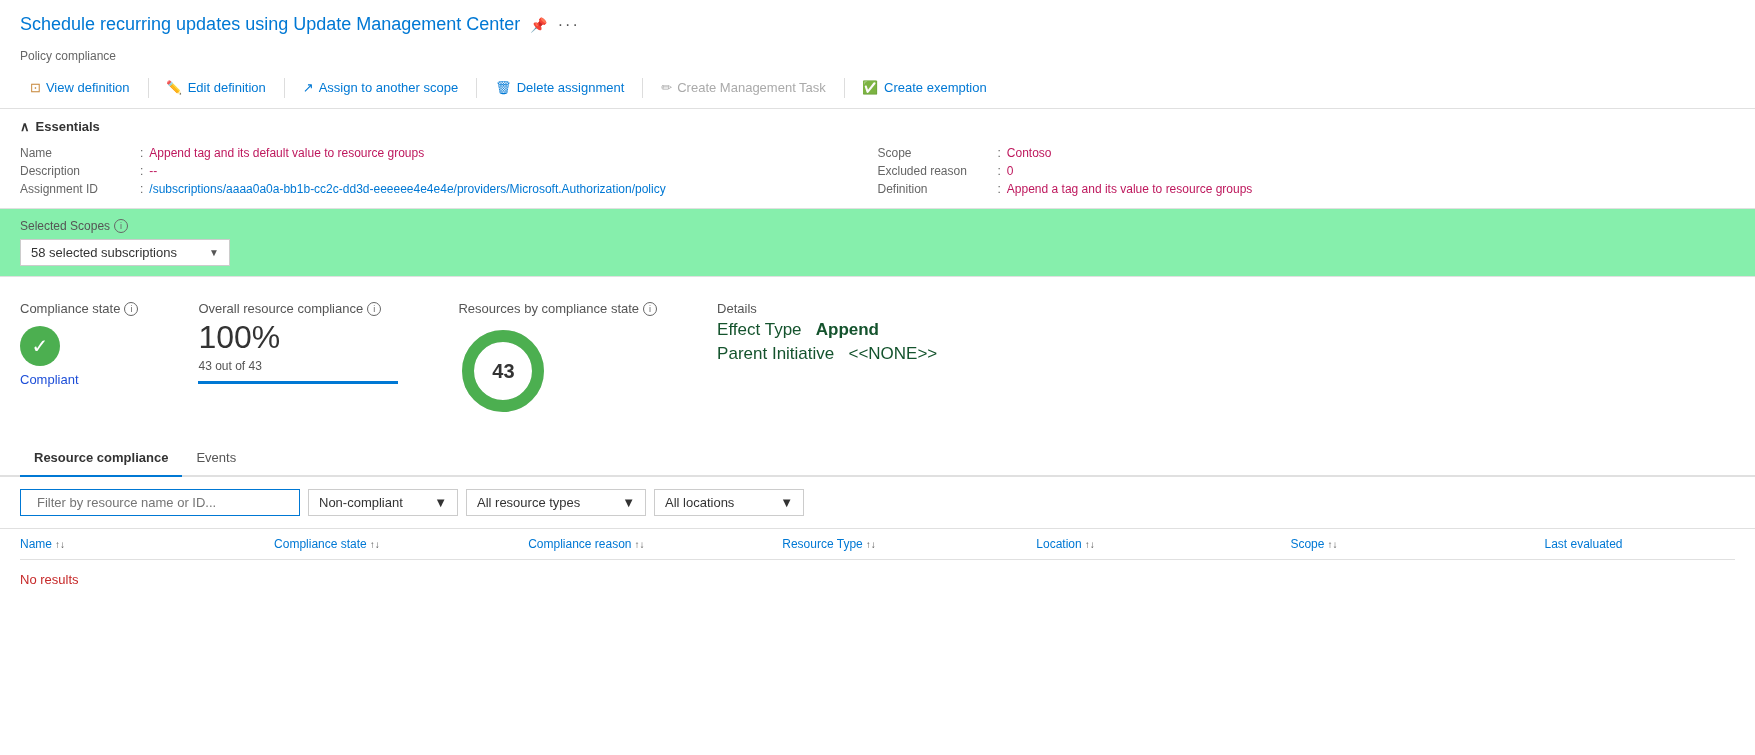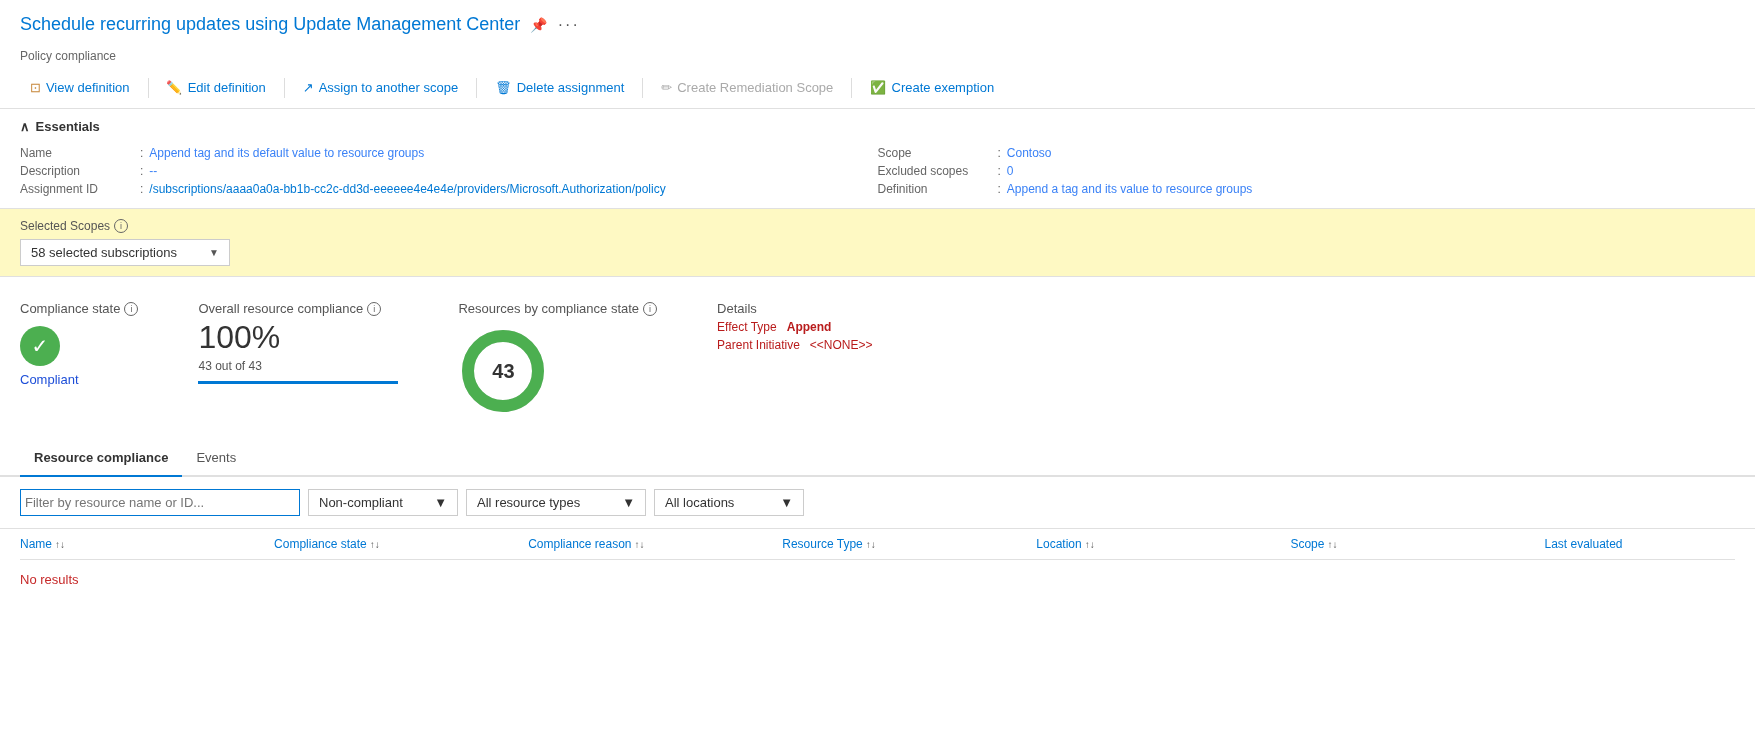--- a/index.html
+++ b/index.html
@@ -13,24 +13,24 @@
     .toolbar-btn { display: flex; align-items: center; gap: 5px; padding: 5px 10px; border: none; background: none; cursor: pointer; color: #0078d4; font-size: 13px; border-radius: 2px; }
     .toolbar-btn.disabled { color: #aaa; cursor: default; }
     .toolbar-divider { width: 1px; height: 20px; background: #ddd; margin: 0 4px; }
     
     .essentials-section { padding: 10px 20px; border-bottom: 1px solid #e0e0e0; }
     .essentials-header { display: flex; align-items: center; gap: 6px; font-size: 13px; font-weight: 600; margin-bottom: 10px; color: #333; cursor: pointer; }
     .essentials-grid { display: grid; grid-template-columns: 1fr 1fr; gap: 4px 0; }
     .essentials-row { display: flex; gap: 0; align-items: flex-start; padding: 2px 0; }
     .essentials-label { color: #666; min-width: 120px; font-size: 12px; }
     .essentials-sep { color: #666; margin-right: 6px; font-size: 12px; }
-    .essentials-value { color: #3b82f6; font-size: 12px; }
+    .essentials-value { color: #be185d; font-size: 12px; }
     .essentials-value.link { color: #0078d4; text-align: right; }
     
-    .selected-scopes-bar { background: #fef9c3; padding: 10px 20px; border-bottom: 1px solid #e0e0e0; }
+    .selected-scopes-bar { background: #86efac; padding: 10px 20px; border-bottom: 1px solid #e0e0e0; }
     .selected-scopes-label { font-size: 12px; color: #555; margin-bottom: 6px; display: flex; align-items: center; gap: 4px; }
     .scope-dropdown { display: flex; align-items: center; justify-content: space-between; width: 210px; padding: 5px 10px; border: 1px solid #ccc; background: #fff; font-size: 13px; color: #333; cursor: pointer; }
     .scope-dropdown-text { flex: 1; }
     .chevron { font-size: 10px; color: #555; }
     
     .info-icon { display: inline-flex; align-items: center; justify-content: center; width: 14px; height: 14px; border-radius: 50%; border: 1px solid #666; font-size: 9px; color: #666; font-style: normal; cursor: default; }
     
     .compliance-section { padding: 24px 20px; display: flex; gap: 60px; align-items: flex-start; }
     
     .compliance-state-block { display: flex; flex-direction: column; align-items: flex-start; gap: 6px; }
@@ -54,29 +54,29 @@
     
     .legend { display: flex; flex-direction: column; gap: 6px; }
     .legend-item { display: flex; align-items: center; gap: 6px; font-size: 12px; color: #333; }
     .legend-dot { width: 12px; height: 12px; flex-shrink: 0; }
     .legend-dot.compliant { background: #4caf50; }
     .legend-dot.exempt { background: #8bc34a; }
     .legend-dot.noncompliant { background: #c62828; }
     
     .details-block { display: flex; flex-direction: column; gap: 4px; }
     .details-title { font-size: 13px; color: #555; font-weight: 400; }
-    .details-row { font-size: 12px; color: #b91c1c; }
+    .details-row { font-size: 17px; color: #14532d; }
     .details-row strong { font-weight: 600; }
     
     .tabs-section { padding: 0 20px; border-bottom: 2px solid #e0e0e0; display: flex; gap: 0; }
     .tab { padding: 10px 14px; font-size: 13px; color: #555; cursor: pointer; border-bottom: 2px solid transparent; margin-bottom: -2px; }
     .tab.active { color: #333; font-weight: 600; border-bottom: 2px solid #0078d4; }
     
     .filters-row { display: flex; align-items: center; gap: 8px; padding: 12px 20px; border-bottom: 1px solid #e0e0e0; }
-    .filter-input { display: flex; align-items: center; border: 1px solid #0078d4; padding: 5px 4px; width: 280px; font-size: 13px; color: #aaa; }
+    .filter-input { display: flex; align-items: center; border: 1px solid #0078d4; padding: 5px 16px; width: 280px; font-size: 13px; color: #aaa; }
     .filter-input input { border: none; outline: none; font-size: 13px; color: #aaa; width: 100%; }
     .filter-select { display: flex; align-items: center; justify-content: space-between; border: 1px solid #ccc; padding: 5px 10px; min-width: 150px; font-size: 13px; cursor: pointer; gap: 10px; color: #333; }
     .filter-select-wide { min-width: 180px; }
     
     .table-section { padding: 0 20px; }
     .table-header { display: flex; align-items: center; padding: 8px 0; border-bottom: 1px solid #e0e0e0; gap: 0; }
     .th { font-size: 12px; color: #0078d4; font-weight: 400; display: flex; align-items: center; gap: 3px; cursor: pointer; }
     .th .sort-icon { font-size: 10px; color: #555; }
     
     .col-name { flex: 2; min-width: 80px; }
@@ -117,21 +117,21 @@
     <span>Assign to another scope</span>
   </button>
   <div class="toolbar-divider"></div>
   <button class="toolbar-btn">
     <span style="color:#0078d4;">🗑</span>
     <span>Delete assignment</span>
   </button>
   <div class="toolbar-divider"></div>
   <button class="toolbar-btn disabled">
     <span>✏</span>
-    <span>Create Remediation Scope</span>
+    <span>Create Management Task</span>
   </button>
   <div class="toolbar-divider"></div>
   <button class="toolbar-btn">
     <span style="color:#4caf50;">✅</span>
     <span>Create exemption</span>
   </button>
 </div>
 
 <div class="essentials-section">
   <div class="essentials-header">
@@ -158,21 +158,21 @@
       </div>
     </div>
 
     <div>
       <div class="essentials-row">
         <span class="essentials-label">Scope</span>
         <span class="essentials-sep">:</span>
         <span class="essentials-value">Contoso</span>
       </div>
       <div class="essentials-row">
-        <span class="essentials-label">Excluded scopes</span>
+        <span class="essentials-label">Excluded reason</span>
         <span class="essentials-sep">:</span>
         <span class="essentials-value">0</span>
       </div>
       <div class="essentials-row">
         <span class="essentials-label">Definition</span>
         <span class="essentials-sep">:</span>
         <span class="essentials-value">Append a tag and its value to resource groups</span>
       </div>
     </div>
   </div>

